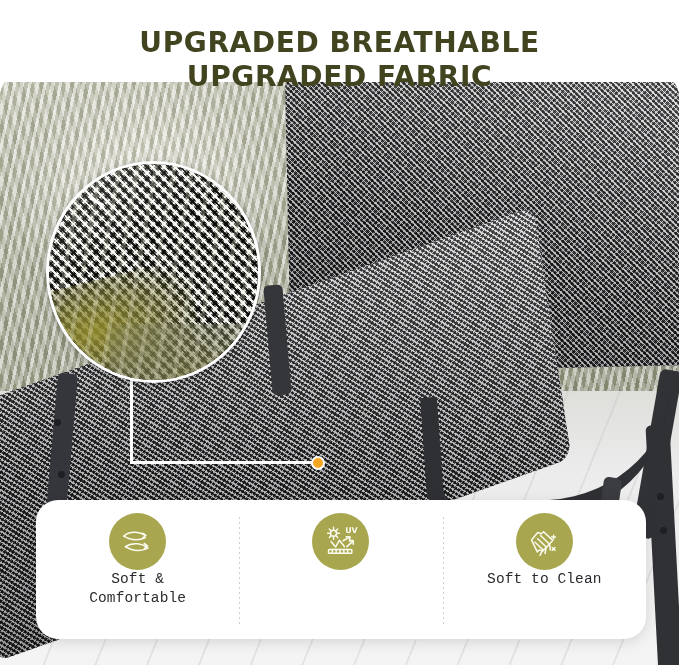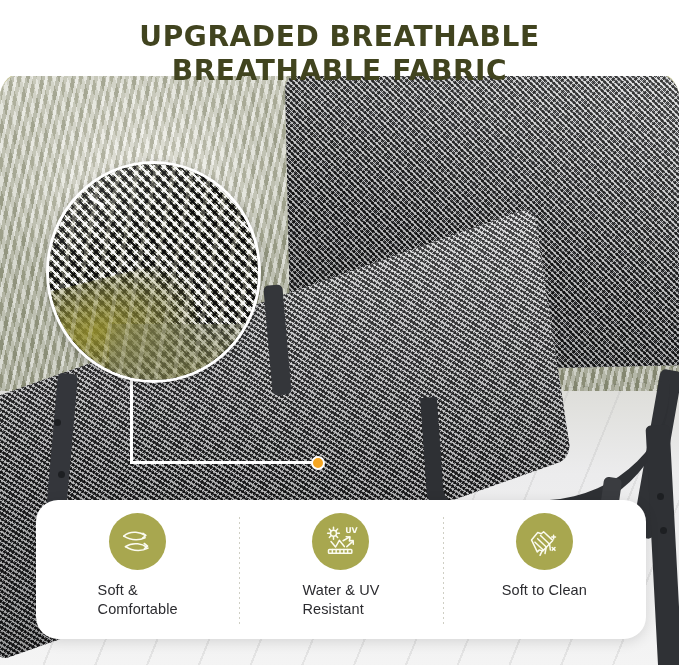--- a/index.html
+++ b/index.html
@@ -16,21 +16,21 @@
     position: relative;
     width: 679px;
     height: 665px;
     background: #ffffff;
     overflow: hidden;
   }
 
   
   .headline {
     position: absolute;
-    top: 4px;
+    top: 10px;
     left: 0;
     width: 679px;
     height: 72px;
     display: flex;
     flex-direction: column;
     align-items: center;
     justify-content: flex-start;
     padding-top: 16px;
     z-index: 40;
     background: #ffffff;
@@ -354,38 +354,37 @@
     height: 57px;
     border-radius: 50%;
     background: #a8a74f;
     display: flex;
     align-items: center;
     justify-content: center;
     flex: 0 0 auto;
   }
   .icon-circle svg { display: block; }
   .feature-label {
-    margin-top: 11px;
-    font-family: Liberation Sans, sans-serif;
+    font-family: Liberation Mono, monospace;
     font-size: 14.5px;
     line-height: 19px;
     color: #2b2b2f;
-    text-align: left;
+    text-align: center;
     letter-spacing: 0.1px;
     white-space: pre-line;
   }
 </style>
 </head>
 <body>
 
 <div id="page">
 
   <div class="headline">
     <div class="headline-line">UPGRADED BREATHABLE</div>
-    <div class="headline-line">BREATHABLE FABRIC</div>
+    <div class="headline-line">UPGRADED FABRIC</div>
   </div>
 
   <div class="photo-panel">
 
     <div class="bg-grass"></div>
     <div class="bg-floor"></div>
 
     <div class="chair-back">
       <div class="mesh"></div>
       <div class="mesh-shade"></div>
@@ -447,22 +446,20 @@
           <text x="29" y="13" font-family="DejaVu Sans, sans-serif" font-size="9.5" font-weight="bold" fill="#fbfbf0" stroke="none">UV</text>
           <path d="M12 23.5l5.5 6.5 4.5-8 6 7.5"></path>
           <path d="M26.5 22.5l8-4.6"></path>
           <path d="M30.2 17.6l4.6.4-.6 4.6"></path>
           <path d="M31 29.6l7.2-6.3"></path>
           <path d="M34.1 22.6l4.5-.4.2 4.6"></path>
           <rect x="9" y="33" width="28" height="4.6" rx="1"></rect>
           <path d="M13.6 33v4.6M18.2 33v4.6M22.8 33v4.6M27.4 33v4.6M32 33v4.6"></path>
         </svg>
       </div>
-      <div class="feature-label">Water &amp; UV
-Resistant</div>
     </div>
 
 
     <div class="feature">
       <div class="icon-circle">
         <svg width="40" height="40" viewBox="0 0 48 48" fill="none" stroke="#fbfbf0" stroke-width="1.8" stroke-linecap="round" stroke-linejoin="round">
           <path d="M9 21.5l7.5-8.8 4.2 1.4 2.8-2.4 11 10.4-12 12.8-4-1.4-2.6 2.4z"></path>
           <path d="M19.8 16.2l10.6 10.2M16.4 20l10.6 10.2M13.2 24.2l10.2 9.8"></path>
           <path d="M22.4 33.4l-3.2 6.6M26.6 30.8l-1.4 7M30.8 27l.8 6.6"></path>
           <path d="M35.5 15.8v4.6M33.2 18.1h4.6"></path>

